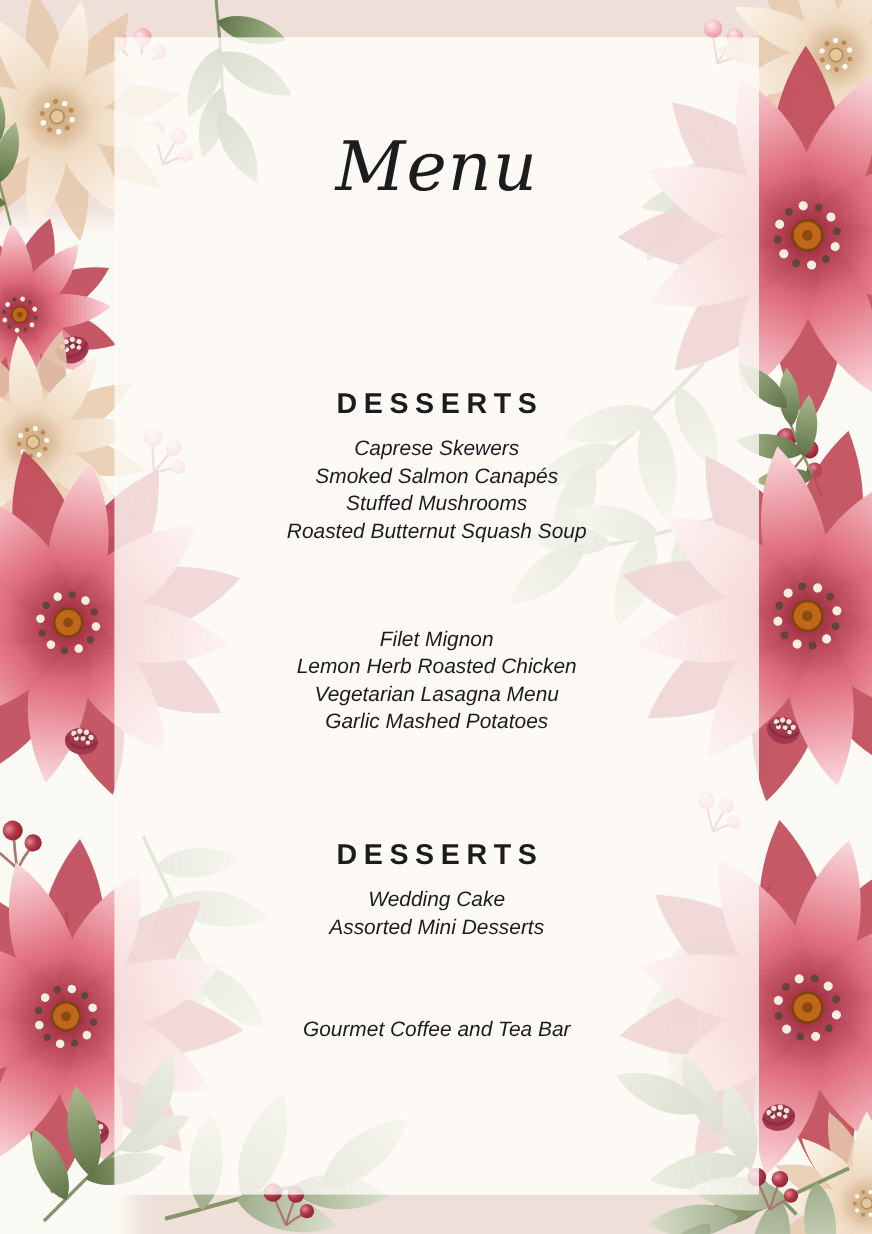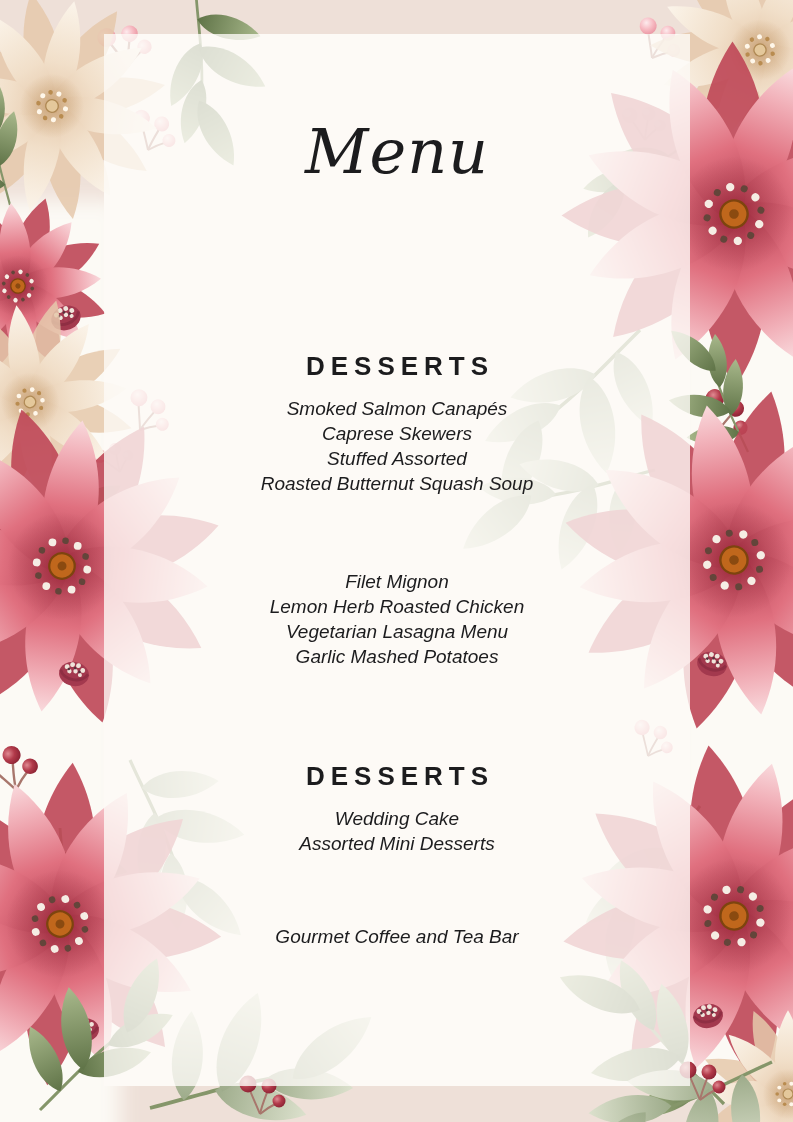--- a/index.html
+++ b/index.html
@@ -272,23 +272,23 @@
   <div class="card"></div>
 
   <div class="content">
     <h1 class="title">
       <span>Menu</span>
     </h1>
 
     <section class="menu-section sec-0">
       <h2>DESSERTS</h2>
       <div class="items">
+        <div class="item">Caprese Skewers</div>
         <div class="item">Smoked Salmon Canapés</div>
-        <div class="item">Caprese Skewers</div>
-        <div class="item">Stuffed Assorted</div>
+        <div class="item">Stuffed Mushrooms</div>
         <div class="item">Roasted Butternut Squash Soup</div>
       </div>
     </section>
 
     <section class="menu-section sec-1">
       <div class="items">
         <div class="item">Filet Mignon</div>
         <div class="item">Lemon Herb Roasted Chicken</div>
         <div class="item">Vegetarian Lasagna Menu</div>
         <div class="item">Garlic Mashed Potatoes</div>

